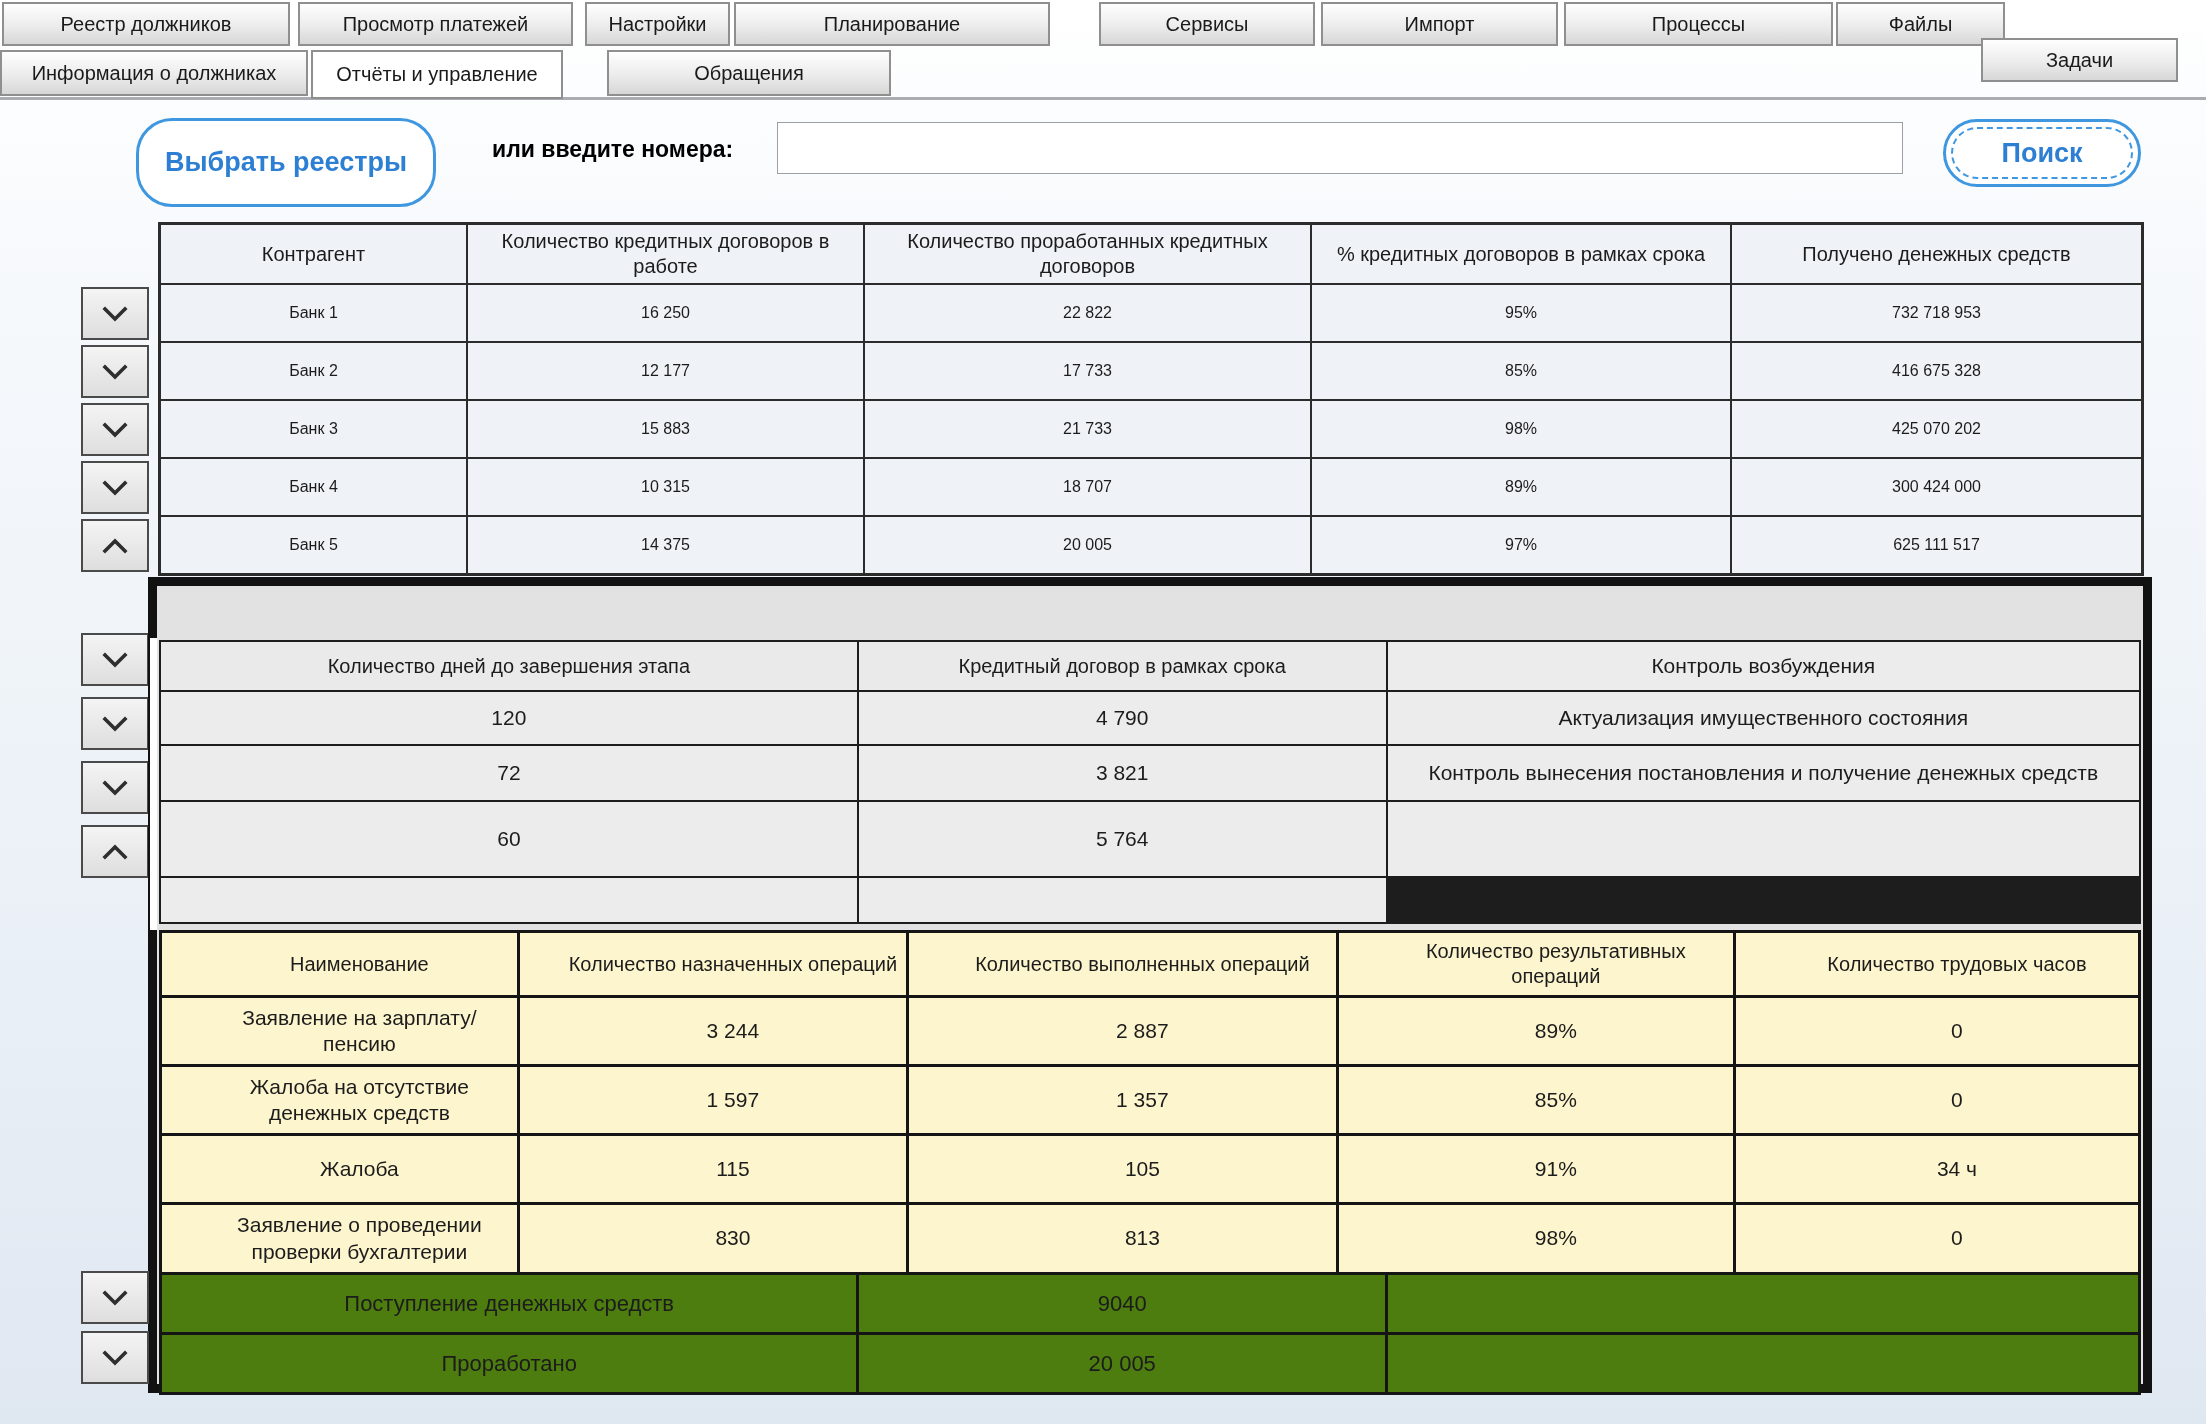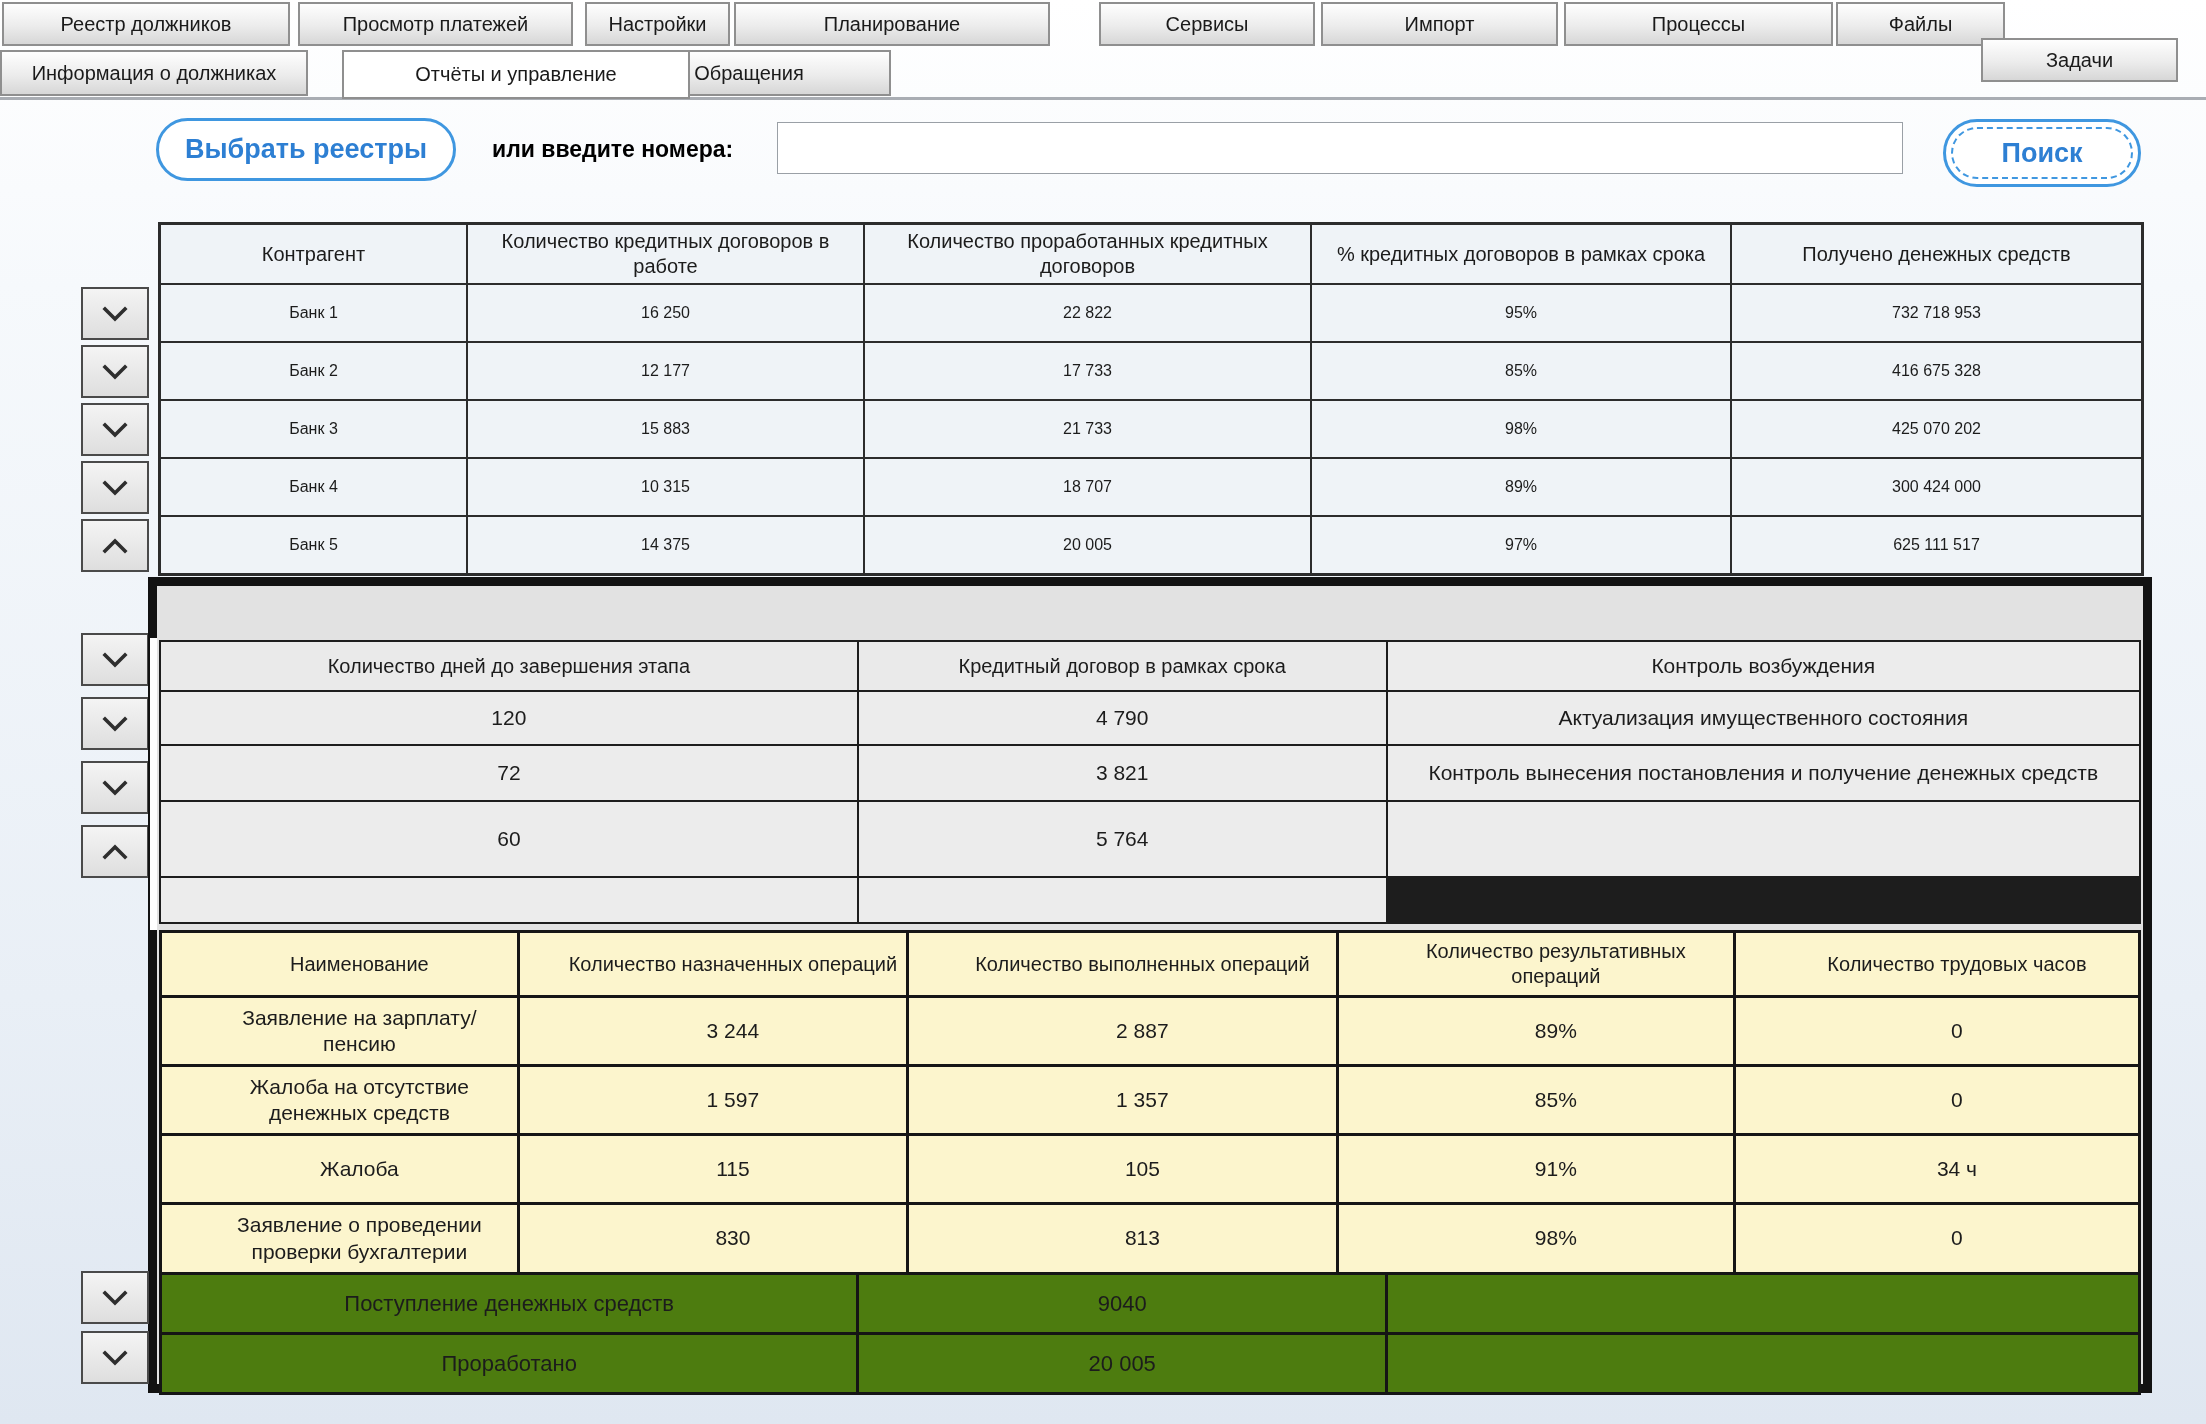--- a/index.html
+++ b/index.html
@@ -26,32 +26,32 @@
   .t10{left:2px;width:288px;}
   .t11{left:298px;width:275px;}
   .t12{left:585px;width:145px;}
   .t13{left:734px;width:316px;}
   .t14{left:1099px;width:216px;}
   .t15{left:1321px;width:237px;}
   .t16{left:1564px;width:269px;}
   .t17{left:1836px;width:169px;}
   .t18{left:1981px;width:197px;margin-top:36px;}
   .t20{left:0px;width:308px;}
-  .t21{left:311px;width:348px;margin-left:31px;}
+  .t21{left:311px;width:252px;}
   .t22{left:607px;width:284px;}
   .tab-underline{position:absolute;left:0;top:97px;width:2206px;height:3px;background:#a9adb3;}
 
   
   .btn-round{
     position:absolute;box-sizing:border-box;background:#ffffff;
     border:3px solid #3f97e0;border-radius:36px;
     display:flex;align-items:center;justify-content:center;
     color:#2d7fd3;font-size:27px;font-weight:bold;cursor:pointer;
   }
-  .btn-select{left:156px;top:118px;width:300px;height:63px;}
+  .btn-select{left:136px;top:118px;width:300px;height:89px;}
   .btn-search{left:1943px;top:119px;width:198px;height:68px;position:absolute;}
   .btn-search .focus-ring{
     position:absolute;inset:5px;border:2px dashed #3f97e0;border-radius:30px;pointer-events:none;
   }
   .search-label{position:absolute;left:492px;top:136px;font-size:23px;font-weight:bold;color:#000000;}
   .search-input{
     position:absolute;left:777px;top:122px;width:1126px;height:52px;
     border:1px solid #9aa0a6;background:#ffffff;box-sizing:border-box;
     font-size:22px;padding:0 12px;font-family:"Liberation Sans",sans-serif;
   }

